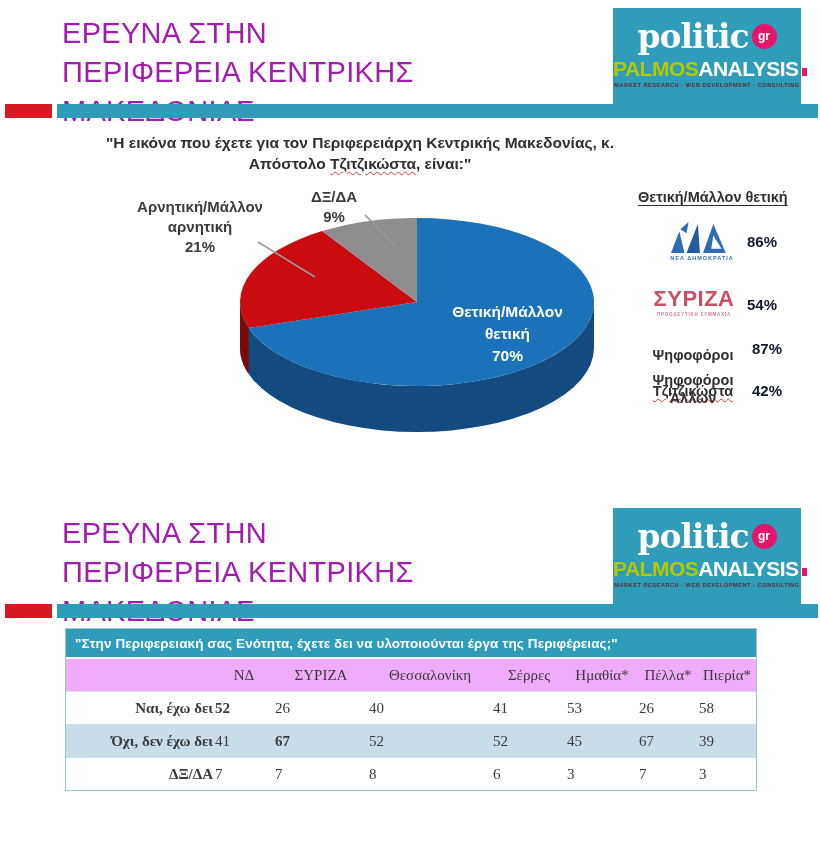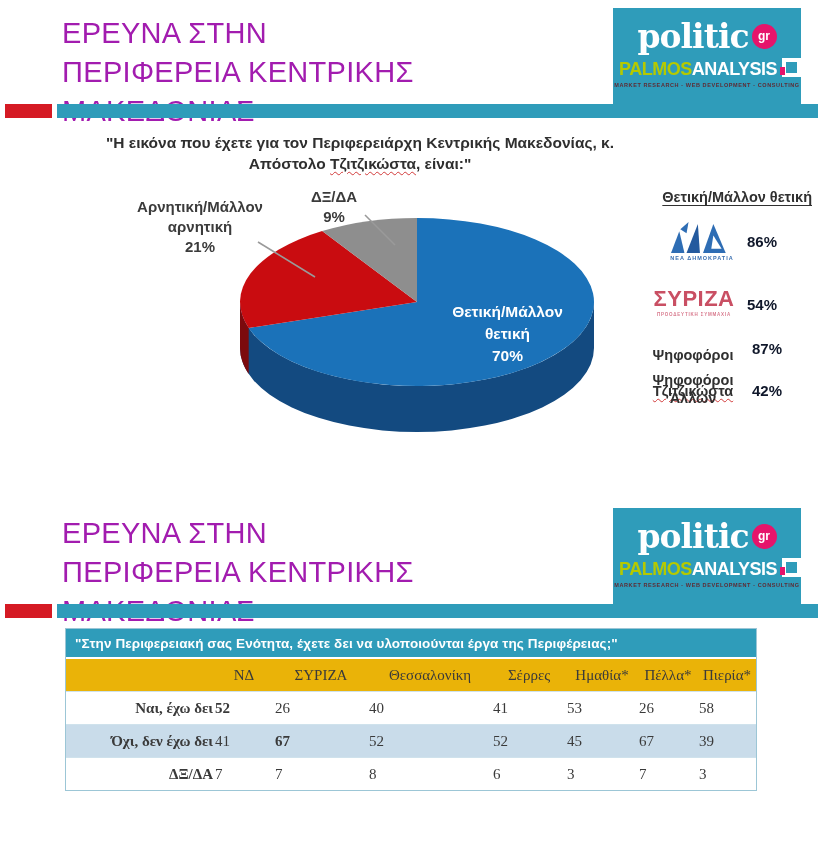--- a/index.html
+++ b/index.html
@@ -30,21 +30,21 @@
     font-family:"DejaVu Serif",serif;font-weight:bold;
     font-size:33px;line-height:34px;letter-spacing:-1px;
   }
   .politic-gr{
     display:inline-block;width:25px;height:25px;border-radius:50%;
     background:#e6146b;color:#fff;font-family:"Liberation Sans",sans-serif;
     font-size:12px;line-height:25px;text-align:center;font-weight:bold;
     vertical-align:8px;margin-left:3px;letter-spacing:0;
   }
   .palmos-row{
-    text-align:right;font-weight:bold;font-size:18px;line-height:22px;
+    text-align:right;font-weight:bold;font-size:21px;line-height:22px;
     margin-top:4px;letter-spacing:-0.5px;white-space:nowrap;
   }
   .palmos{color:#b5c900;}
   .analysis{color:#ffffff;}
   .palmos-square{
     display:inline-block;width:11px;height:11px;border:4px solid #fff;
     margin-left:5px;vertical-align:-2px;position:relative;
   }
   .palmos-square i{
     position:absolute;left:-6px;bottom:-2px;width:5px;height:8px;background:#e6146b;
@@ -66,21 +66,21 @@
   .pie-lbl{
     position:absolute;font-weight:bold;color:#3b3b3b;text-align:center;
     white-space:pre-line;font-size:15px;line-height:20px;z-index:3;
   }
   #lbl-negative{left:116px;top:197px;width:168px;}
   #lbl-dk{left:293px;top:187px;width:82px;}
   #lbl-positive{left:425px;top:301px;width:165px;color:#ffffff;font-size:15.5px;line-height:22px;}
 
   
   .bd-header{
-    position:absolute;left:638px;top:189px;width:174px;text-align:right;
+    position:absolute;left:638px;top:189px;width:174px;text-align:left;
     font-size:14.5px;font-weight:bold;color:#303030;
     text-decoration:underline;text-underline-offset:3px;
   }
   .bd-val{
     position:absolute;font-size:15px;font-weight:bold;color:#0f172a;
   }
   #val-nd{left:747px;top:233px;}
   #val-syriza{left:747px;top:296px;}
   #val-tz{left:752px;top:340px;}
   #val-others{left:752px;top:382px;}
@@ -107,21 +107,21 @@
   }
   .tbl-title{
     background:#2f9cba;color:#ffffff;font-weight:bold;font-size:13.5px;
     padding:7px 9px 6px 9px;letter-spacing:.1px;
   }
   table.poll{
     width:100%;border-collapse:collapse;table-layout:fixed;
     font-family:"Liberation Serif",serif;font-size:15px;color:#3a3a3a;
   }
   table.poll th{
-    background:#eab308;font-weight:normal;height:30px;text-align:center;
+    background:#f0abfc;font-weight:normal;height:30px;text-align:center;
     border-top:2px solid #ffffff;
   }
   table.poll td{
     height:30px;border-top:1px solid #cfe2ec;
   }
   table.poll td.rowlab{text-align:right;padding-left:9px;font-weight:bold;}
   table.poll tr.stripe td{background:#c9dcea;}
   td.bcell{font-weight:bold;}
 </style>
 </head>

